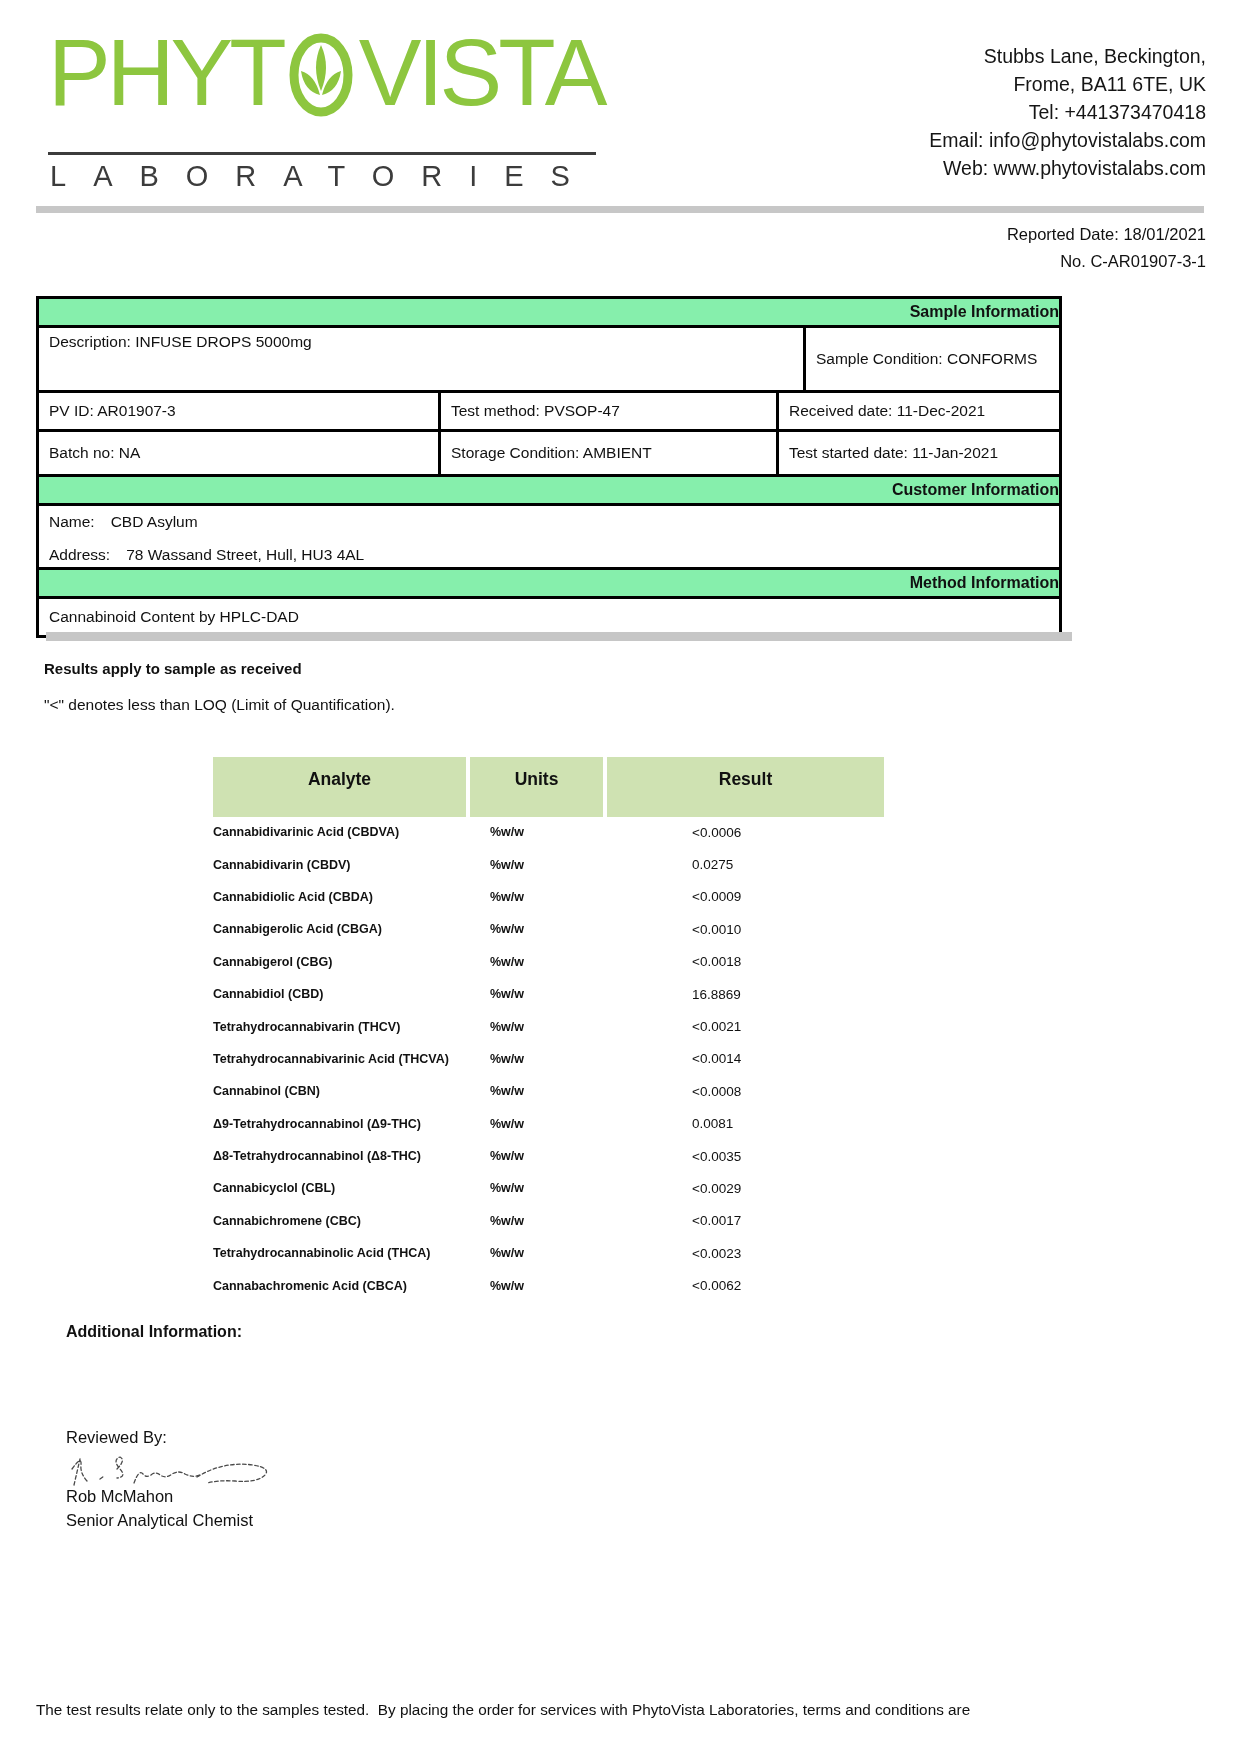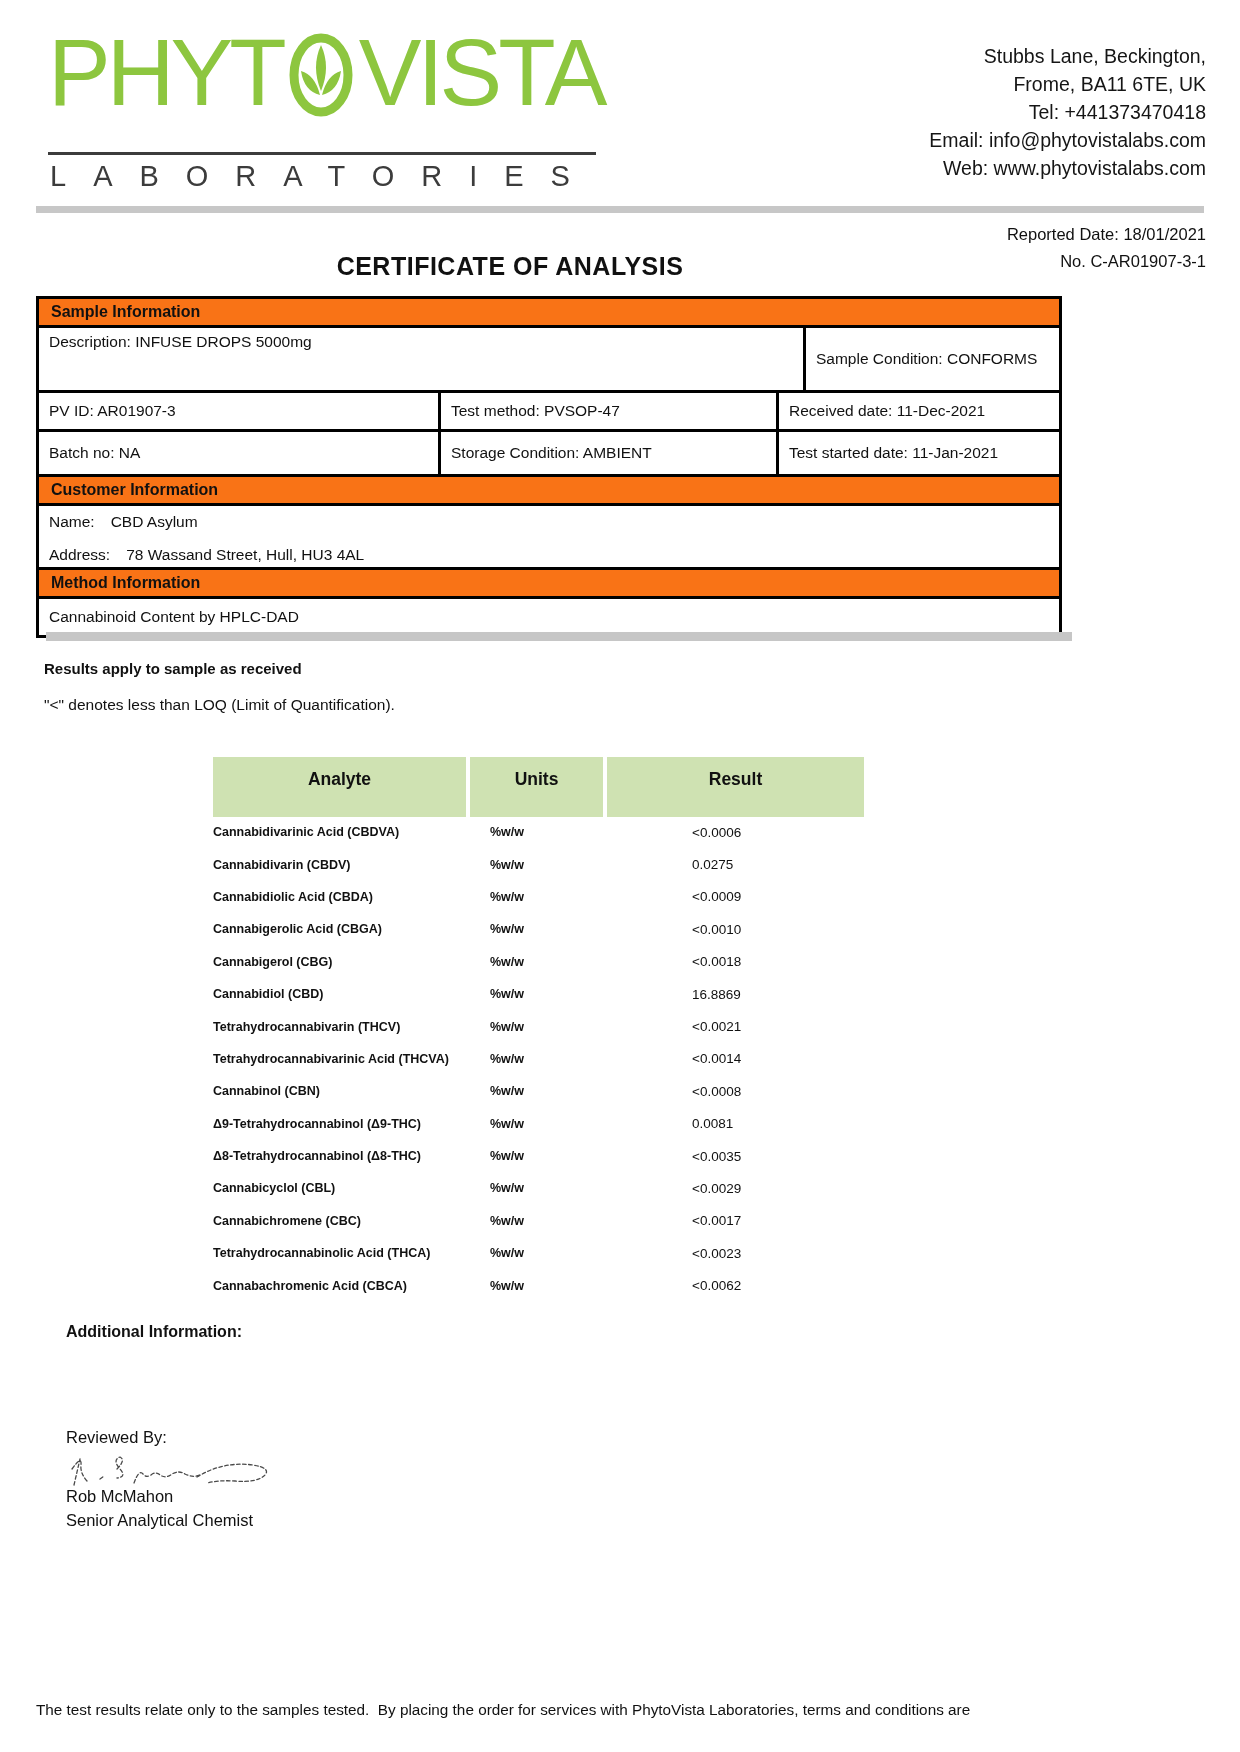--- a/index.html
+++ b/index.html
@@ -18,22 +18,22 @@
   .addr{position:absolute;right:34px;top:42px;text-align:right;
     font-size:19.5px;line-height:28px;color:#151515;}
   .shadow-top{position:absolute;left:36px;top:206px;width:1168px;height:7px;background:#c7c7c7;}
   .reported{position:absolute;right:34px;top:221px;text-align:right;font-size:16.5px;line-height:27px;}
   .coa-title{position:absolute;left:260px;top:252px;width:500px;text-align:center;
     font-size:25px;font-weight:700;letter-spacing:.5px;}
   
   .info-stack{position:absolute;left:36px;top:296px;width:1026px;}
   .info-box{border:3px solid #000;background:#fff;box-sizing:border-box;}
   .info-box + .info-box{margin-top:-3px;}
-  .sec-header{background:#f97316;border-bottom:3px solid #000;height:26px;line-height:25px;
-    font-weight:700;font-size:16px;padding-left:12px;}
+  .sec-header{background:#86efac;border-bottom:3px solid #000;height:26px;line-height:25px;
+    font-weight:700;font-size:16px;padding-left:12px;text-align:right;}
   .desc-row{position:relative;height:62px;border-bottom:3px solid #000;}
   .desc-text{position:absolute;left:10px;top:5px;font-size:15.5px;}
   .cond-cell{position:absolute;right:0;top:0;bottom:0;width:256px;border-left:3px solid #000;
     display:flex;align-items:center;padding-left:10px;box-sizing:border-box;font-size:15.5px;}
   .cells-row{display:flex;height:36px;}
   .cells-row.last{height:42px;}
   .cells-row > div{display:flex;align-items:center;padding-left:10px;box-sizing:border-box;font-size:15.5px;}
   .cell-1{width:402px;border-right:3px solid #000;}
   .cell-2{width:338px;border-right:3px solid #000;}
   .cell-3{flex:1;}
@@ -44,21 +44,21 @@
   .method-content{height:36px;display:flex;align-items:center;padding-left:10px;font-size:15.5px;}
   .shadow-bottom{position:absolute;left:46px;top:632px;width:1026px;height:9px;background:#c6c6c6;}
   
   .note1{position:absolute;left:44px;top:660px;font-size:15px;font-weight:700;}
   .note2{position:absolute;left:44px;top:696px;font-size:15.5px;}
   
   .rt-head{position:absolute;top:757px;height:60px;background:#cfe2b2;box-sizing:border-box;
     text-align:center;padding-top:12px;font-size:17.5px;font-weight:700;}
   .rt-head.h1{left:213px;width:253px;}
   .rt-head.h2{left:470px;width:133px;}
-  .rt-head.h3{left:607px;width:257px;}
+  .rt-head.h3{left:607px;width:277px;}
   .rt-rows{position:absolute;left:213px;top:816px;width:720px;}
   .rt-row{display:flex;align-items:center;height:32.4px;}
   .c-analyte{width:277px;font-size:12.5px;font-weight:700;}
   .c-units{width:202px;font-size:12.5px;font-weight:700;}
   .c-result{font-size:13.5px;}
   
   .additional{position:absolute;left:66px;top:1323px;font-size:16px;font-weight:700;}
   .reviewed{position:absolute;left:66px;top:1428px;font-size:16.5px;}
   .sig{position:absolute;left:62px;top:1447px;}
   .sig-name{position:absolute;left:66px;top:1487px;font-size:16.5px;}
@@ -94,21 +94,20 @@
     <div>Web: www.phytovistalabs.com</div>
   </div>
 
   <div class="shadow-top"></div>
 
   <div class="reported">
     <div>Reported Date: 18/01/2021</div>
     <div>No. C-AR01907-3-1</div>
   </div>
 
-  <div class="coa-title">CERTIFICATE OF ANALYSIS</div>
 
   <div class="info-stack">
 
     <div class="info-box">
       <div class="sec-header">Sample Information</div>
       <div class="desc-row">
         <div class="desc-text">Description: INFUSE DROPS 5000mg</div>
         <div class="cond-cell">Sample Condition: CONFORMS</div>
       </div>
       <div class="cells-row pv-sep">

